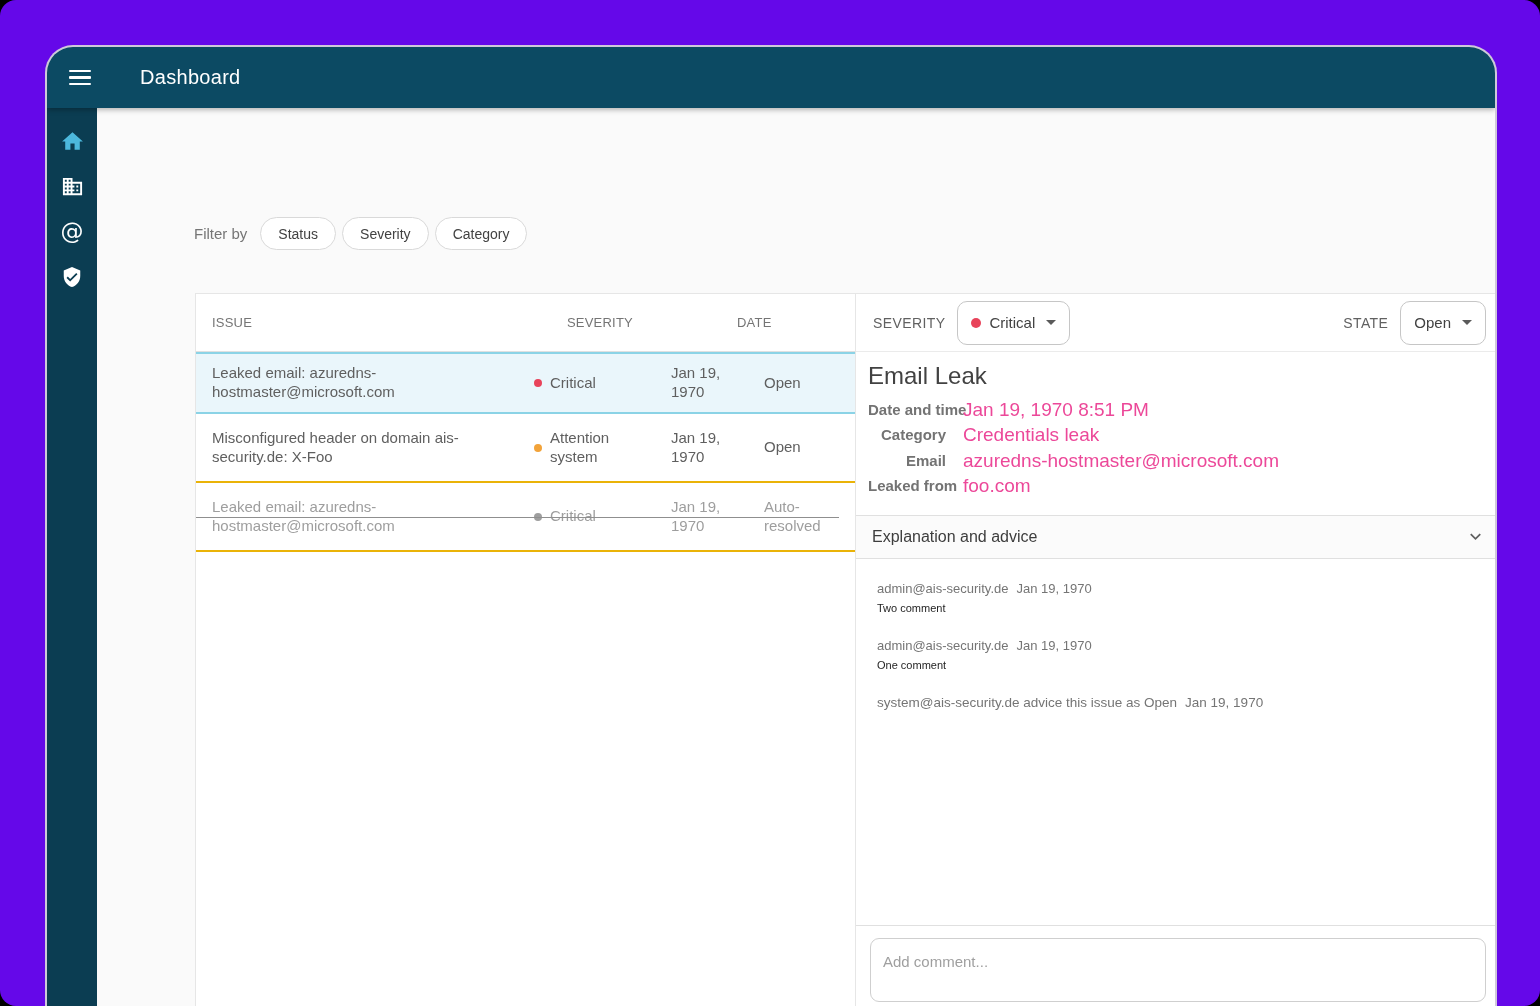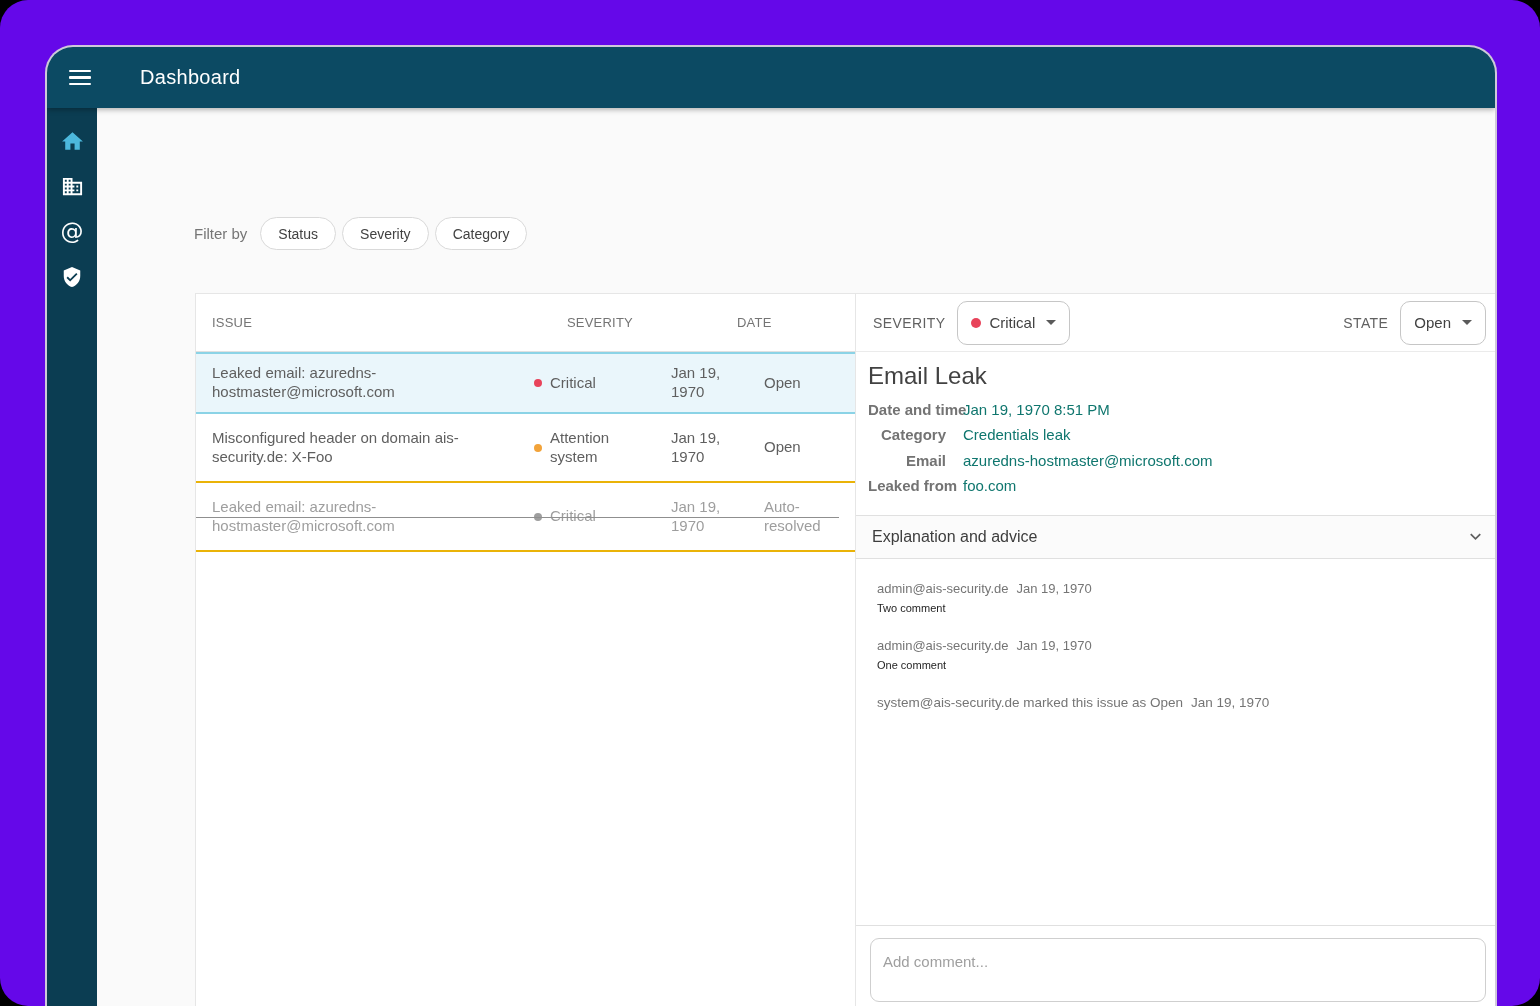--- a/index.html
+++ b/index.html
@@ -1,19 +1,19 @@
 <!DOCTYPE html>
 <html><head>
 <meta charset="utf-8">
 <style>
   * { margin:0; padding:0; box-sizing:border-box; }
   html,body { width:1540px; height:1006px; overflow:hidden; background:#000; }
   body { font-family:"Liberation Sans","DejaVu Sans",sans-serif; }
 
-  .page-bg { position:absolute; inset:0; background:#6508E9; border-radius:28px; overflow:hidden; }
+  .page-bg { position:absolute; inset:0; background:#6508E9; border-radius:16px; overflow:hidden; }
 
   .window {
     position:absolute; left:47px; top:47px; width:1448px; height:959px;
     background:#FAFAFA; border-radius:26px 26px 0 0; overflow:hidden;
     box-shadow:0 0 0 2px #cfc8da;
   }
 
   
   .appbar {
     position:absolute; left:0; top:0; right:0; height:61px;
@@ -76,21 +76,21 @@
   .select-btn .dot { width:10px; height:10px; }
   .select-val { font-size:15px; color:#424242; }
   .caret { width:0; height:0; border-left:5px solid transparent; border-right:5px solid transparent;
     border-top:5px solid #5a5a5a; margin-left:11px; }
   .spacer { flex:1; }
 
   .detail-info { padding:7px 16px 0 12px; }
   .detail-title { font-size:24px; font-weight:400; color:#424242; line-height:1.4; }
   .fields { margin-top:4px; display:grid; grid-template-columns:78px 1fr; column-gap:17px; row-gap:0; }
   .fields .flabel { font-size:15px; color:#737373; text-align:right; line-height:25.5px; white-space:nowrap;font-weight:bold; }
-  .fields .fvalue { font-size:15px; color:#0f766e; line-height:25.5px; }
+  .fields .fvalue { font-size:19px; color:#ec4899; line-height:25.5px; }
 
   .accordion { margin-top:16px; height:44px; flex:0 0 44px; display:flex; align-items:center;
     padding:0 14px 0 16px; border-top:1px solid #e0e0e0; border-bottom:1px solid #e0e0e0;
     background:#fbfbfb; cursor:pointer; }
   .accordion-label { font-size:16px; color:#3d3d3d; }
   .accordion svg { margin-left:auto; }
 
   .comments { flex:1 1 auto; padding:22px 16px 0 21px; overflow:hidden; }
   .comment { margin-bottom:24px; }
   .comment-meta { font-size:13px; color:#757575; }
@@ -241,21 +241,21 @@
               </div>
               <div class="comment-text">Two comment</div>
             </div>
             <div class="comment">
               <div class="comment-meta">
                 <span>admin@ais-security.de</span><span class="cdate">Jan 19, 1970</span>
               </div>
               <div class="comment-text">One comment</div>
             </div>
             <div class="activity">
-              <span>system@ais-security.de marked this issue as Open</span><span class="cdate">Jan 19, 1970</span>
+              <span>system@ais-security.de advice this issue as Open</span><span class="cdate">Jan 19, 1970</span>
             </div>
           </div>
 
           <div class="comment-box-wrap">
             <textarea class="comment-input" placeholder="Add comment..." style=""></textarea>
           </div>
 
         </section>
       </div>
 

